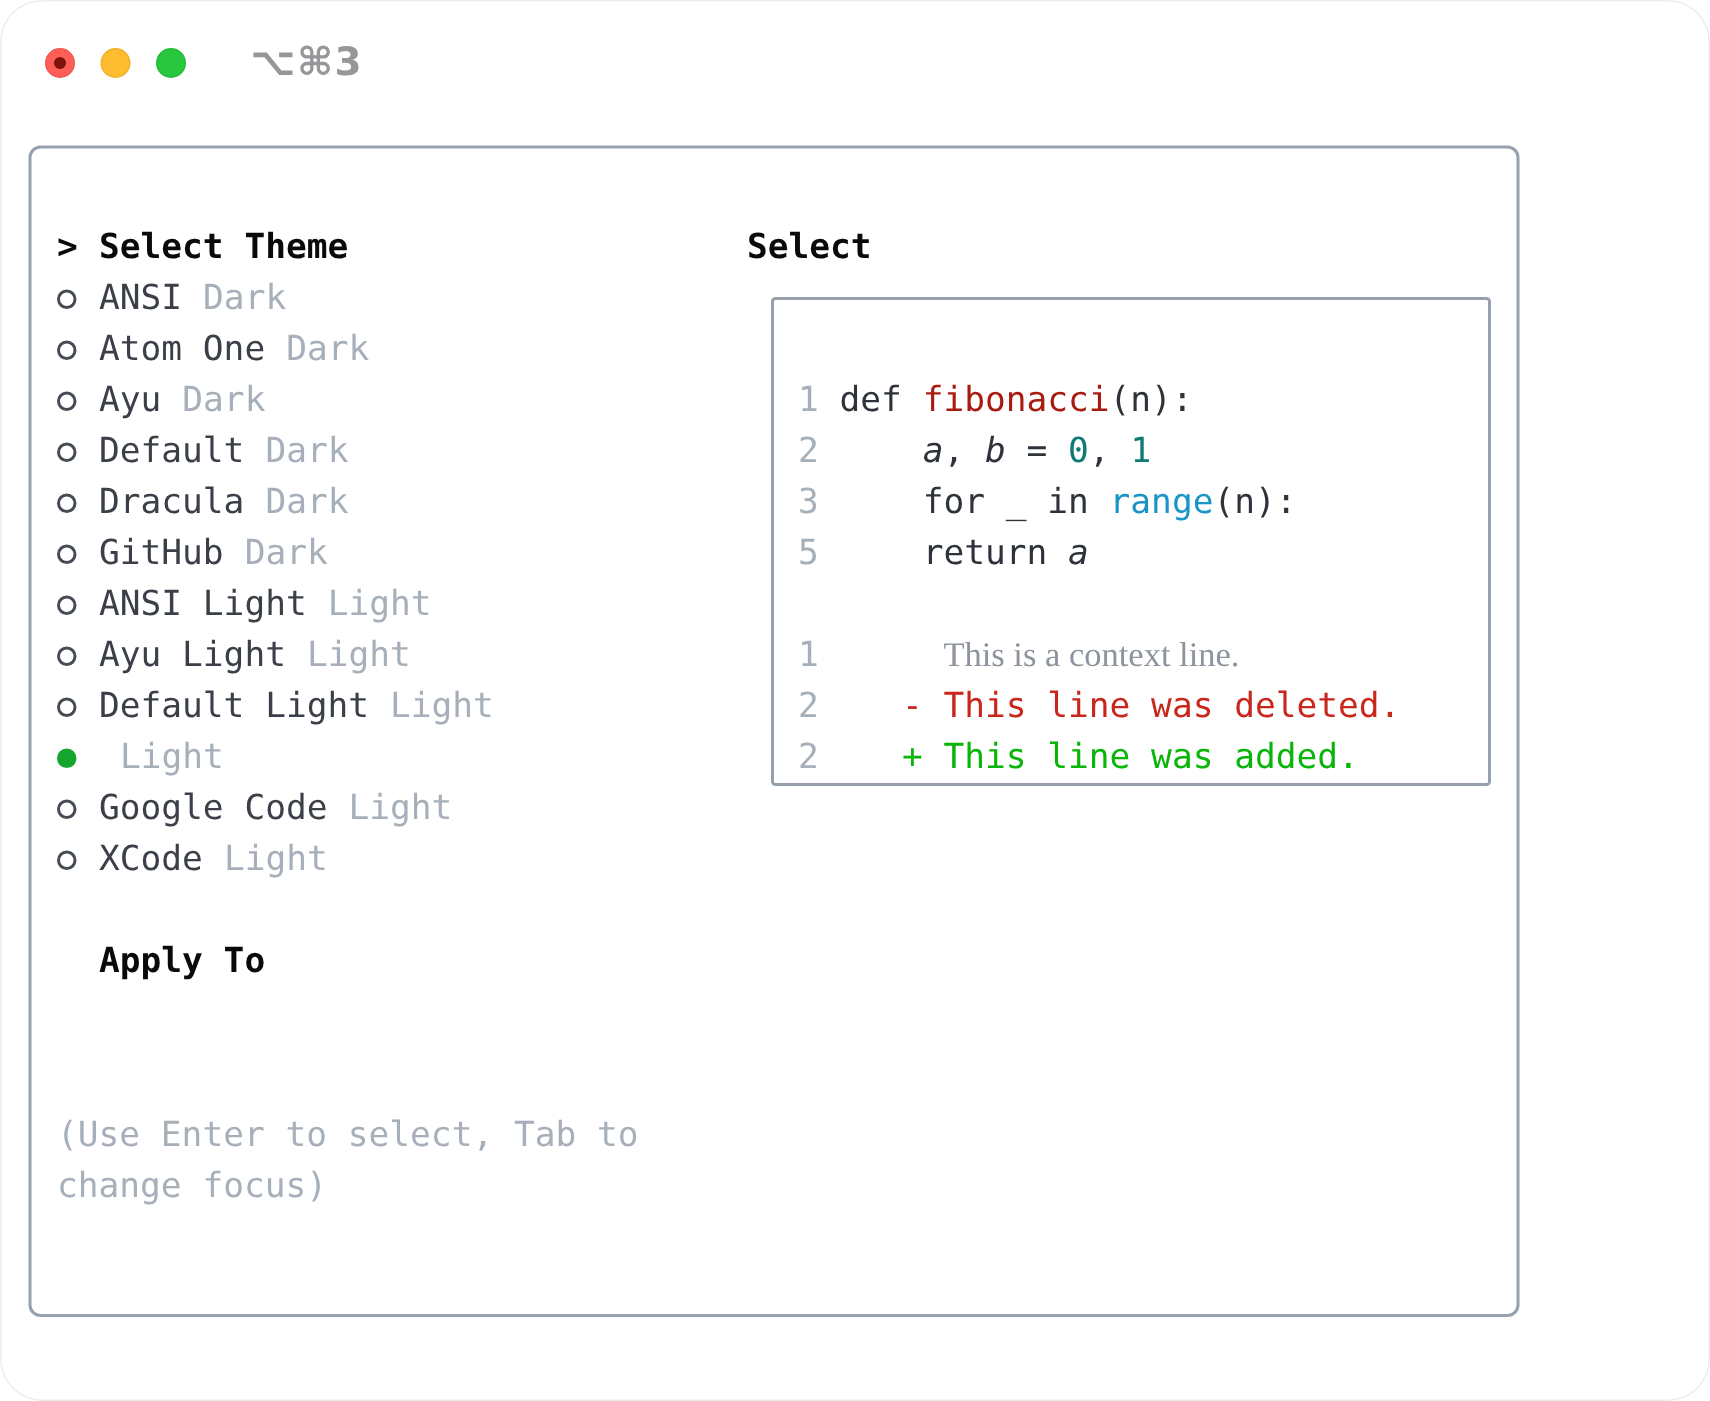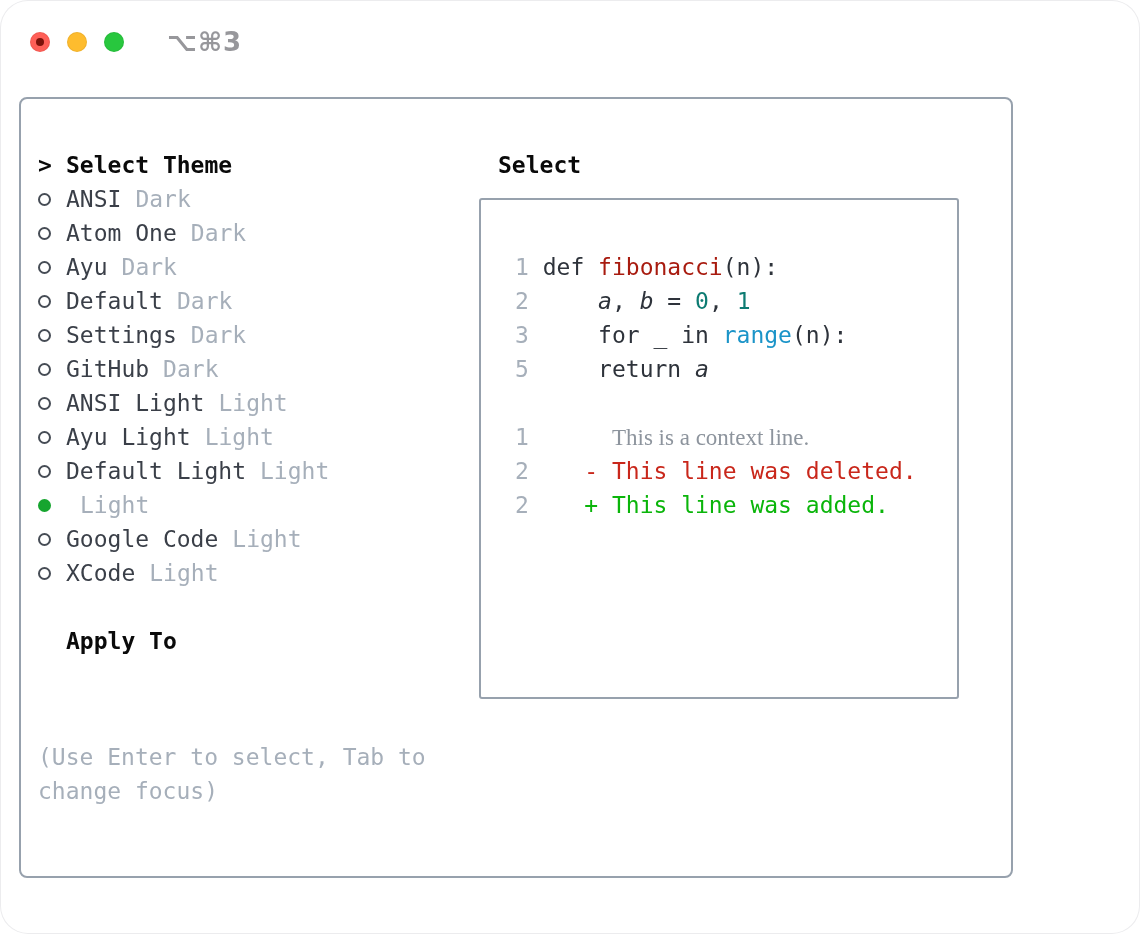--- a/index.html
+++ b/index.html
@@ -40,23 +40,23 @@
   .opt-name{color:var(--item);}
   .opt-name.green{color:var(--selectionGreen);}
   .opt-tag{color:var(--muted);margin-left:14px;}
   .spacer-row{height:34px;}
   .left-col{position:absolute;left:17px;top:49px;}
   .hint{color:var(--muted);width:412px;white-space:normal;word-wrap:break-word;margin-top:48px;}
   
   .preview-title{position:absolute;left:477px;top:49px;height:34px;line-height:34px;
     font-weight:bold;color:var(--ink);}
   .preview-box{
-    position:absolute;left:458px;top:99px;width:480px;height:501px;
+    position:absolute;left:493px;top:99px;width:480px;height:326px;
     box-sizing:border-box;border:2px solid var(--border);border-radius:3px;
-    padding:50px 0 0 34px;overflow:hidden;
+    padding:50px 0 0 16px;overflow:hidden;
   }
   .code-line{height:34px;line-height:34px;white-space:pre;font-size:23px;}
   .seg-ln{color:var(--muted);}
   .seg-code{color:var(--codeText);}
   .seg-fn{color:var(--funcRed);}
   .seg-num{color:var(--numTeal);}
   .seg-kw2{color:var(--rangeBlue);}
   .seg-var{color:var(--codeText);font-style:italic;}
   .seg-ctx{color:var(--ctxGray);font-family:Liberation Serif, serif;}
   .seg-del{color:var(--deletedRed);}
@@ -82,21 +82,21 @@
       <div class="row">
         <span class="marker"><span class="focus-caret">&gt;</span></span>
         <span class="header-label">Select Theme</span>
       </div>
 
       <div id="theme-list">
           <div class="row"><span class="marker"><span class="radio"></span></span><span class="opt-name">ANSI</span><span class="opt-tag">Dark</span></div>
           <div class="row"><span class="marker"><span class="radio"></span></span><span class="opt-name">Atom One</span><span class="opt-tag">Dark</span></div>
           <div class="row"><span class="marker"><span class="radio"></span></span><span class="opt-name">Ayu</span><span class="opt-tag">Dark</span></div>
           <div class="row"><span class="marker"><span class="radio"></span></span><span class="opt-name">Default</span><span class="opt-tag">Dark</span></div>
-          <div class="row"><span class="marker"><span class="radio"></span></span><span class="opt-name">Settings</span><span class="opt-tag">Dark</span></div>
+          <div class="row"><span class="marker"><span class="radio"></span></span><span class="opt-name">Dracula</span><span class="opt-tag">Dark</span></div>
           <div class="row"><span class="marker"><span class="radio"></span></span><span class="opt-name">GitHub</span><span class="opt-tag">Dark</span></div>
           <div class="row"><span class="marker"><span class="radio"></span></span><span class="opt-name">ANSI Light</span><span class="opt-tag">Light</span></div>
           <div class="row"><span class="marker"><span class="radio"></span></span><span class="opt-name">Ayu Light</span><span class="opt-tag">Light</span></div>
           <div class="row"><span class="marker"><span class="radio"></span></span><span class="opt-name">Default Light</span><span class="opt-tag">Light</span></div>
           <div class="row"><span class="marker"><span class="radio selected"></span></span><span class="opt-tag">Light</span></div>
           <div class="row"><span class="marker"><span class="radio"></span></span><span class="opt-name">Google Code</span><span class="opt-tag">Light</span></div>
           <div class="row"><span class="marker"><span class="radio"></span></span><span class="opt-name">XCode</span><span class="opt-tag">Light</span></div>
         </div>
 
       <div class="spacer-row"></div>

